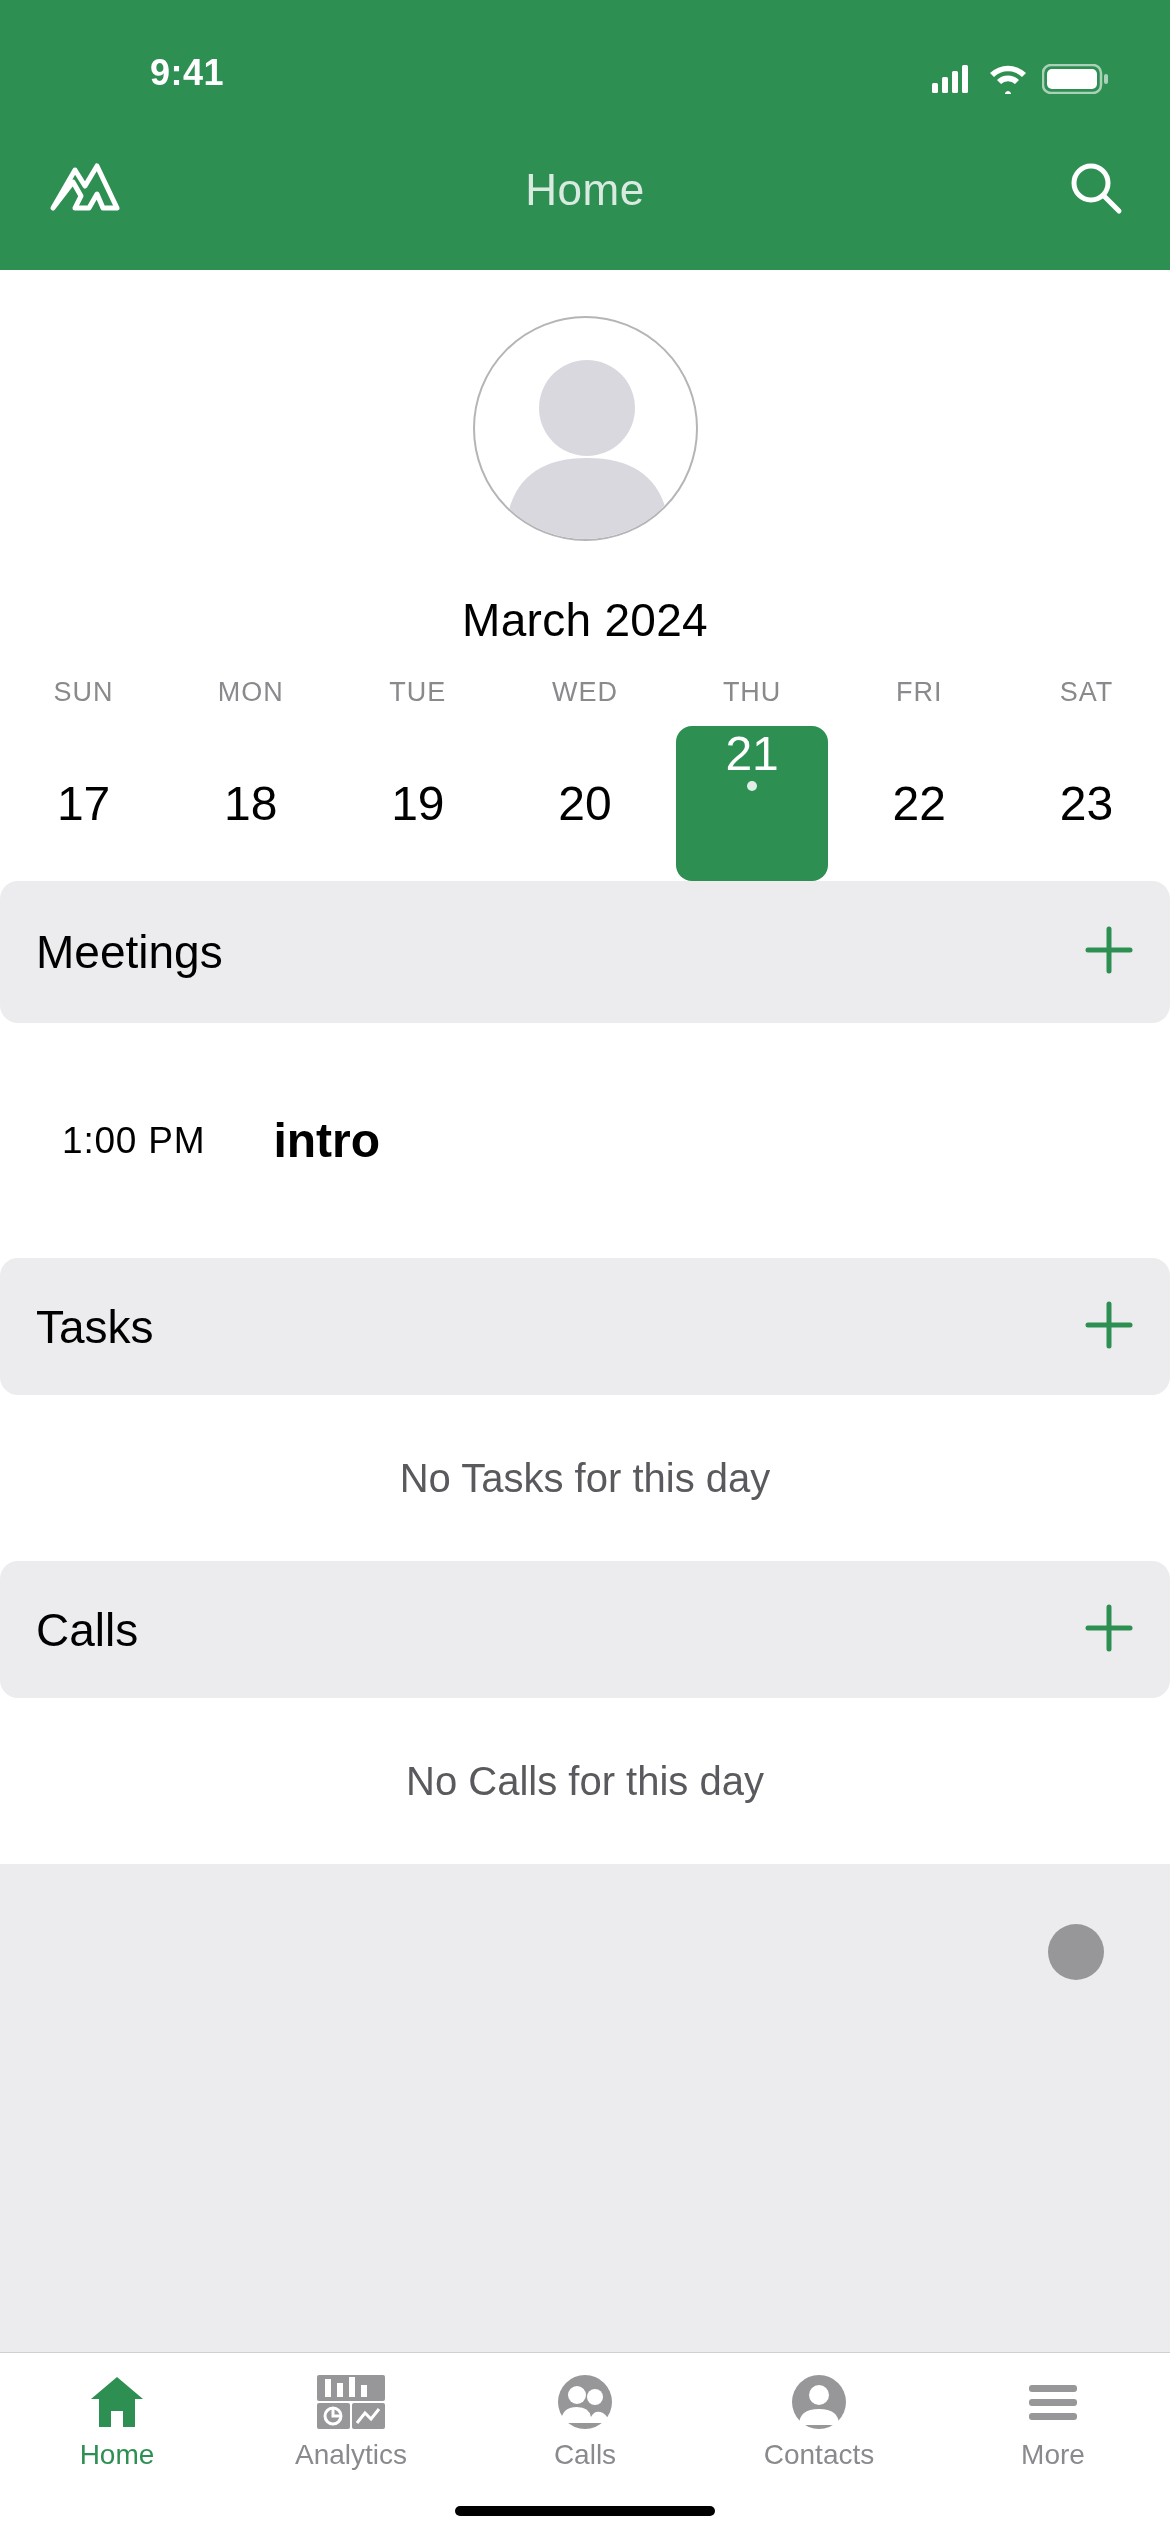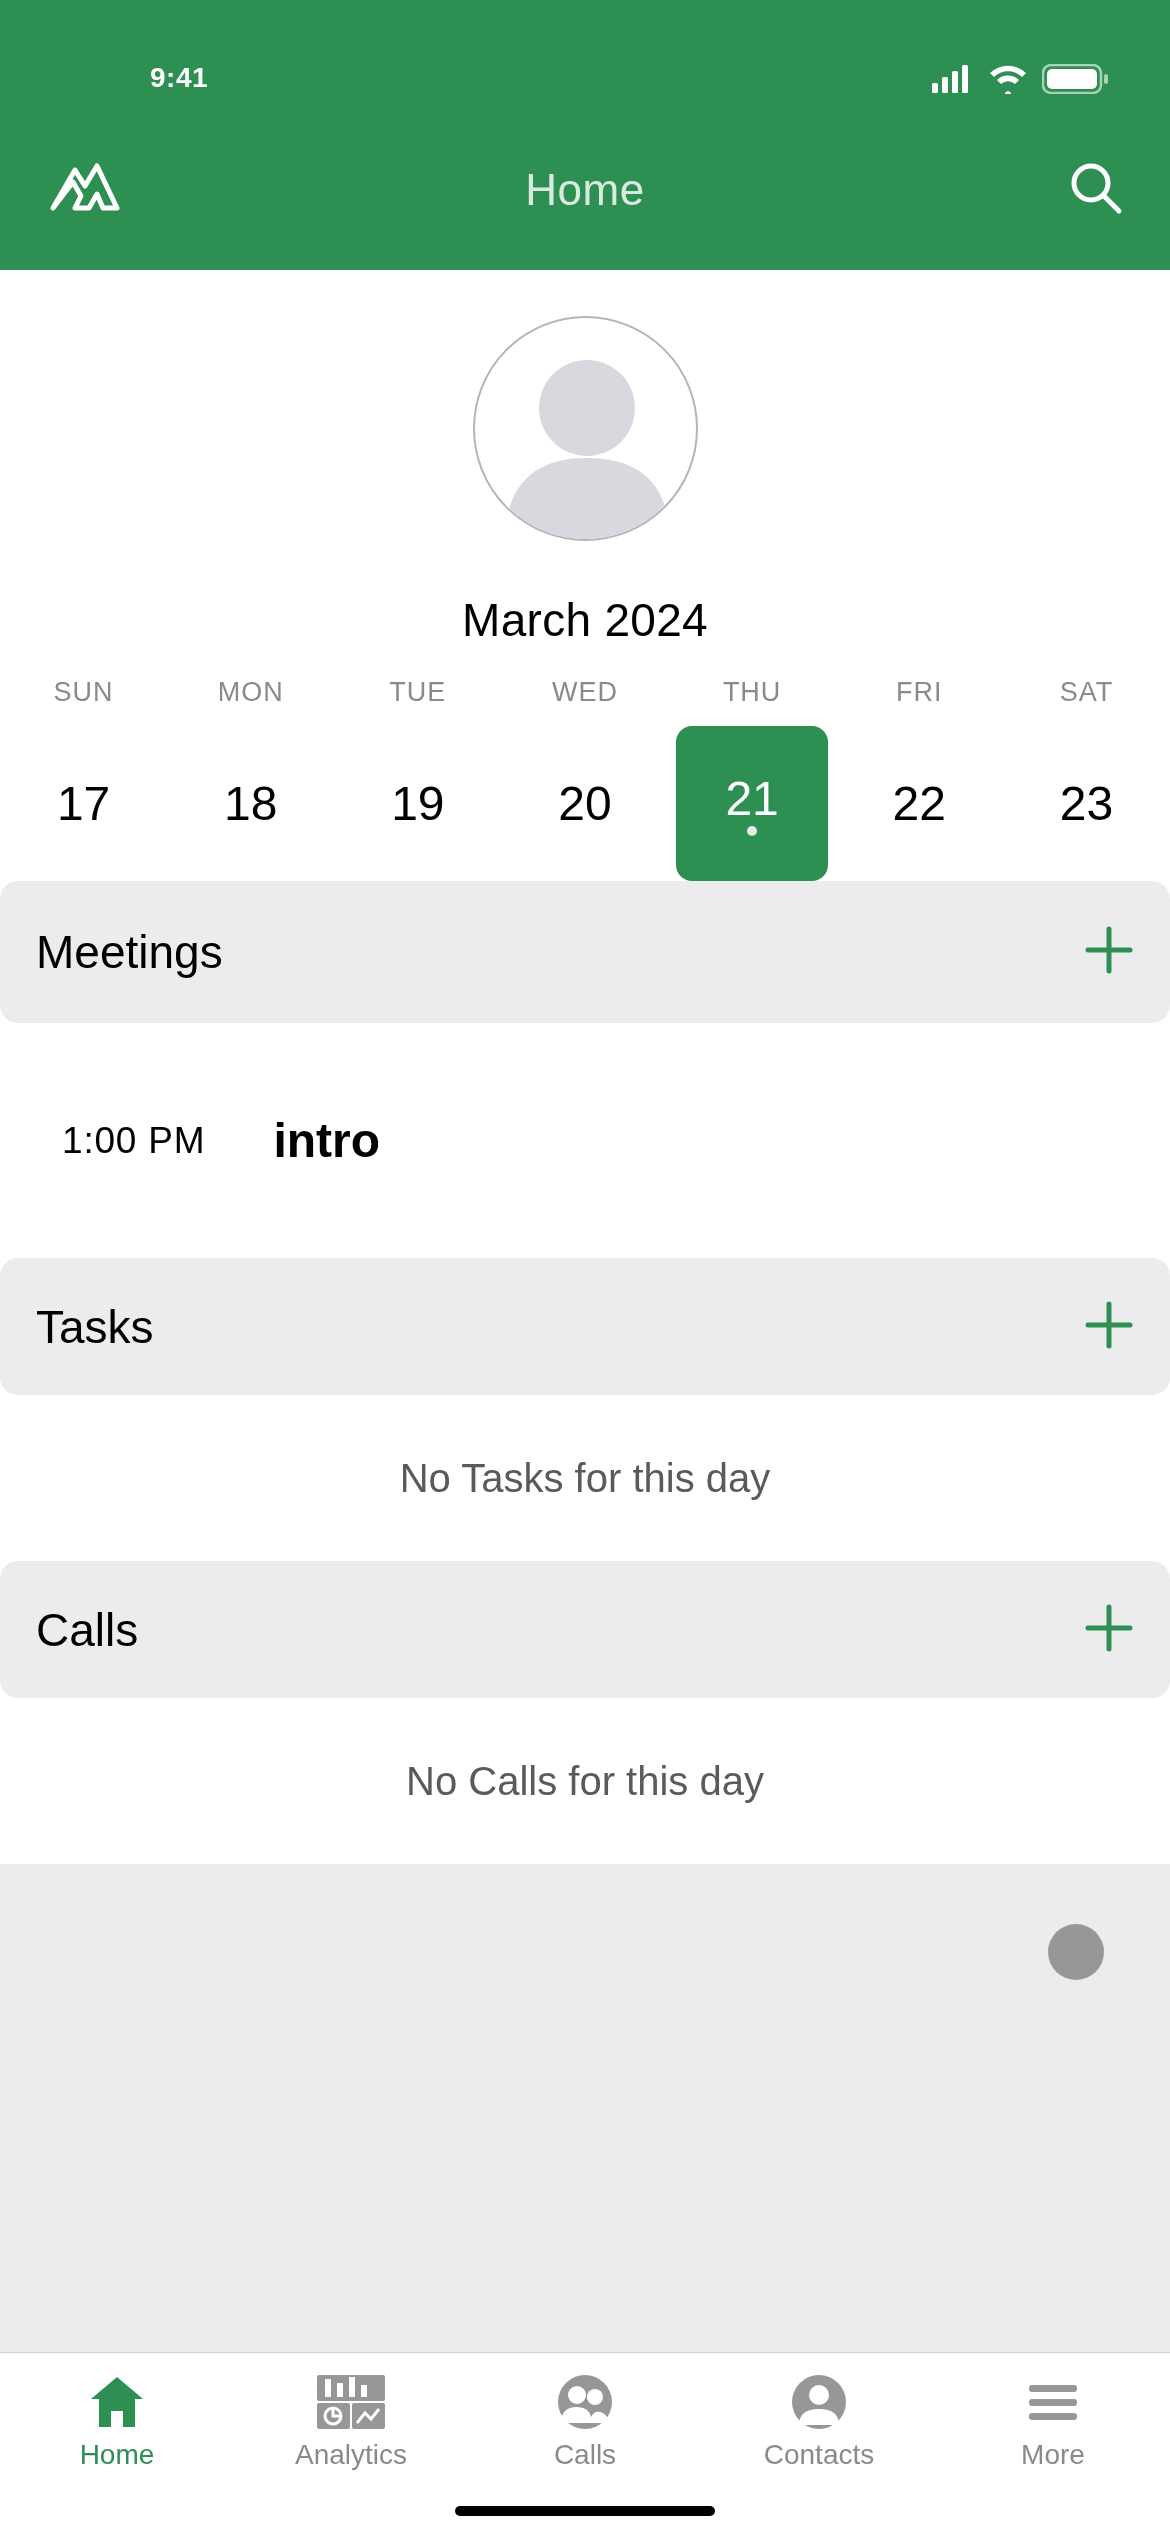--- a/index.html
+++ b/index.html
@@ -1,20 +1,20 @@
 <!DOCTYPE html>
 <html><head>
   <meta charset="utf-8">
   <style>
     * { margin: 0; padding: 0; box-sizing: border-box; -webkit-font-smoothing: antialiased; }
     html, body { width: 1170px; height: 2532px; font-family: -apple-system, "SF Pro Text", "Helvetica Neue", Arial, sans-serif; background: #fff; overflow: hidden; }
 
     
     .status-bar { height: 110px; background: #2E8F52; display: flex; align-items: flex-end; justify-content: space-between; padding: 0 60px 16px 60px; color: #fff; }
-    .status-time { font-size: 28px; font-weight: 600; letter-spacing: 0.5px; margin-left: 90px; }
+    .status-time { font-size: 36px; font-weight: 600; letter-spacing: 0.5px; margin-left: 90px; }
     .status-icons { display: flex; align-items: center; gap: 14px; }
 
     
     .nav-bar { height: 160px; background: #2E8F52; display: flex; align-items: center; justify-content: space-between; padding: 0 45px; }
     .nav-title { flex: 1; text-align: center; color: rgba(255,255,255,0.82); font-size: 44px; font-weight: 400; letter-spacing: 0.5px; }
     .nav-left, .nav-right { width: 90px; display: flex; align-items: center; }
     .nav-right { justify-content: flex-end; }
 
     
     .avatar-wrap { display: flex; justify-content: center; padding-top: 46px; }
@@ -23,21 +23,21 @@
     
     .month-label { text-align: center; font-size: 46px; font-weight: 400; color: #000; padding-top: 52px; padding-bottom: 30px; letter-spacing: 0.3px; }
 
     
     .week-header, .week-dates { display: grid; grid-template-columns: repeat(7, 1fr); }
     .week-header div { text-align: center; color: #8a8a8e; font-size: 27px; font-weight: 400; letter-spacing: 1px; padding-bottom: 18px; }
     .week-dates-wrap { padding-bottom: 0; }
     .week-dates { align-items: center; height: 155px; }
     .date-cell { display: flex; justify-content: center; align-items: center; }
     .date-cell .num { font-size: 48px; color: #000; font-weight: 400; }
-    .date-cell.selected .pill { background: #2E8F52; width: 152px; height: 155px; border-radius: 16px; display: flex; flex-direction: column; align-items: center; justify-content: center; }
+    .date-cell.selected .pill { background: #2E8F52; width: 152px; height: 155px; border-radius: 16px; display: flex; flex-direction: column; align-items: center; justify-content: flex-start; }
     .date-cell.selected .num { color: #fff; }
     .date-cell.selected .dot { width: 10px; height: 10px; border-radius: 50%; background: rgba(255,255,255,0.85); }
 
     
     .section-header { background: #ECECEE; display: flex; align-items: center; justify-content: space-between; padding: 0 36px; height: 142px; border-radius: 18px; }
     .section-title { font-size: 46px; color: #000; font-weight: 400; }
     .add-btn { color: #2E8F52; }
 
     
     .meeting-row { display: flex; align-items: center; gap: 68px; padding: 0 62px; height: 235px; background: #fff; }

